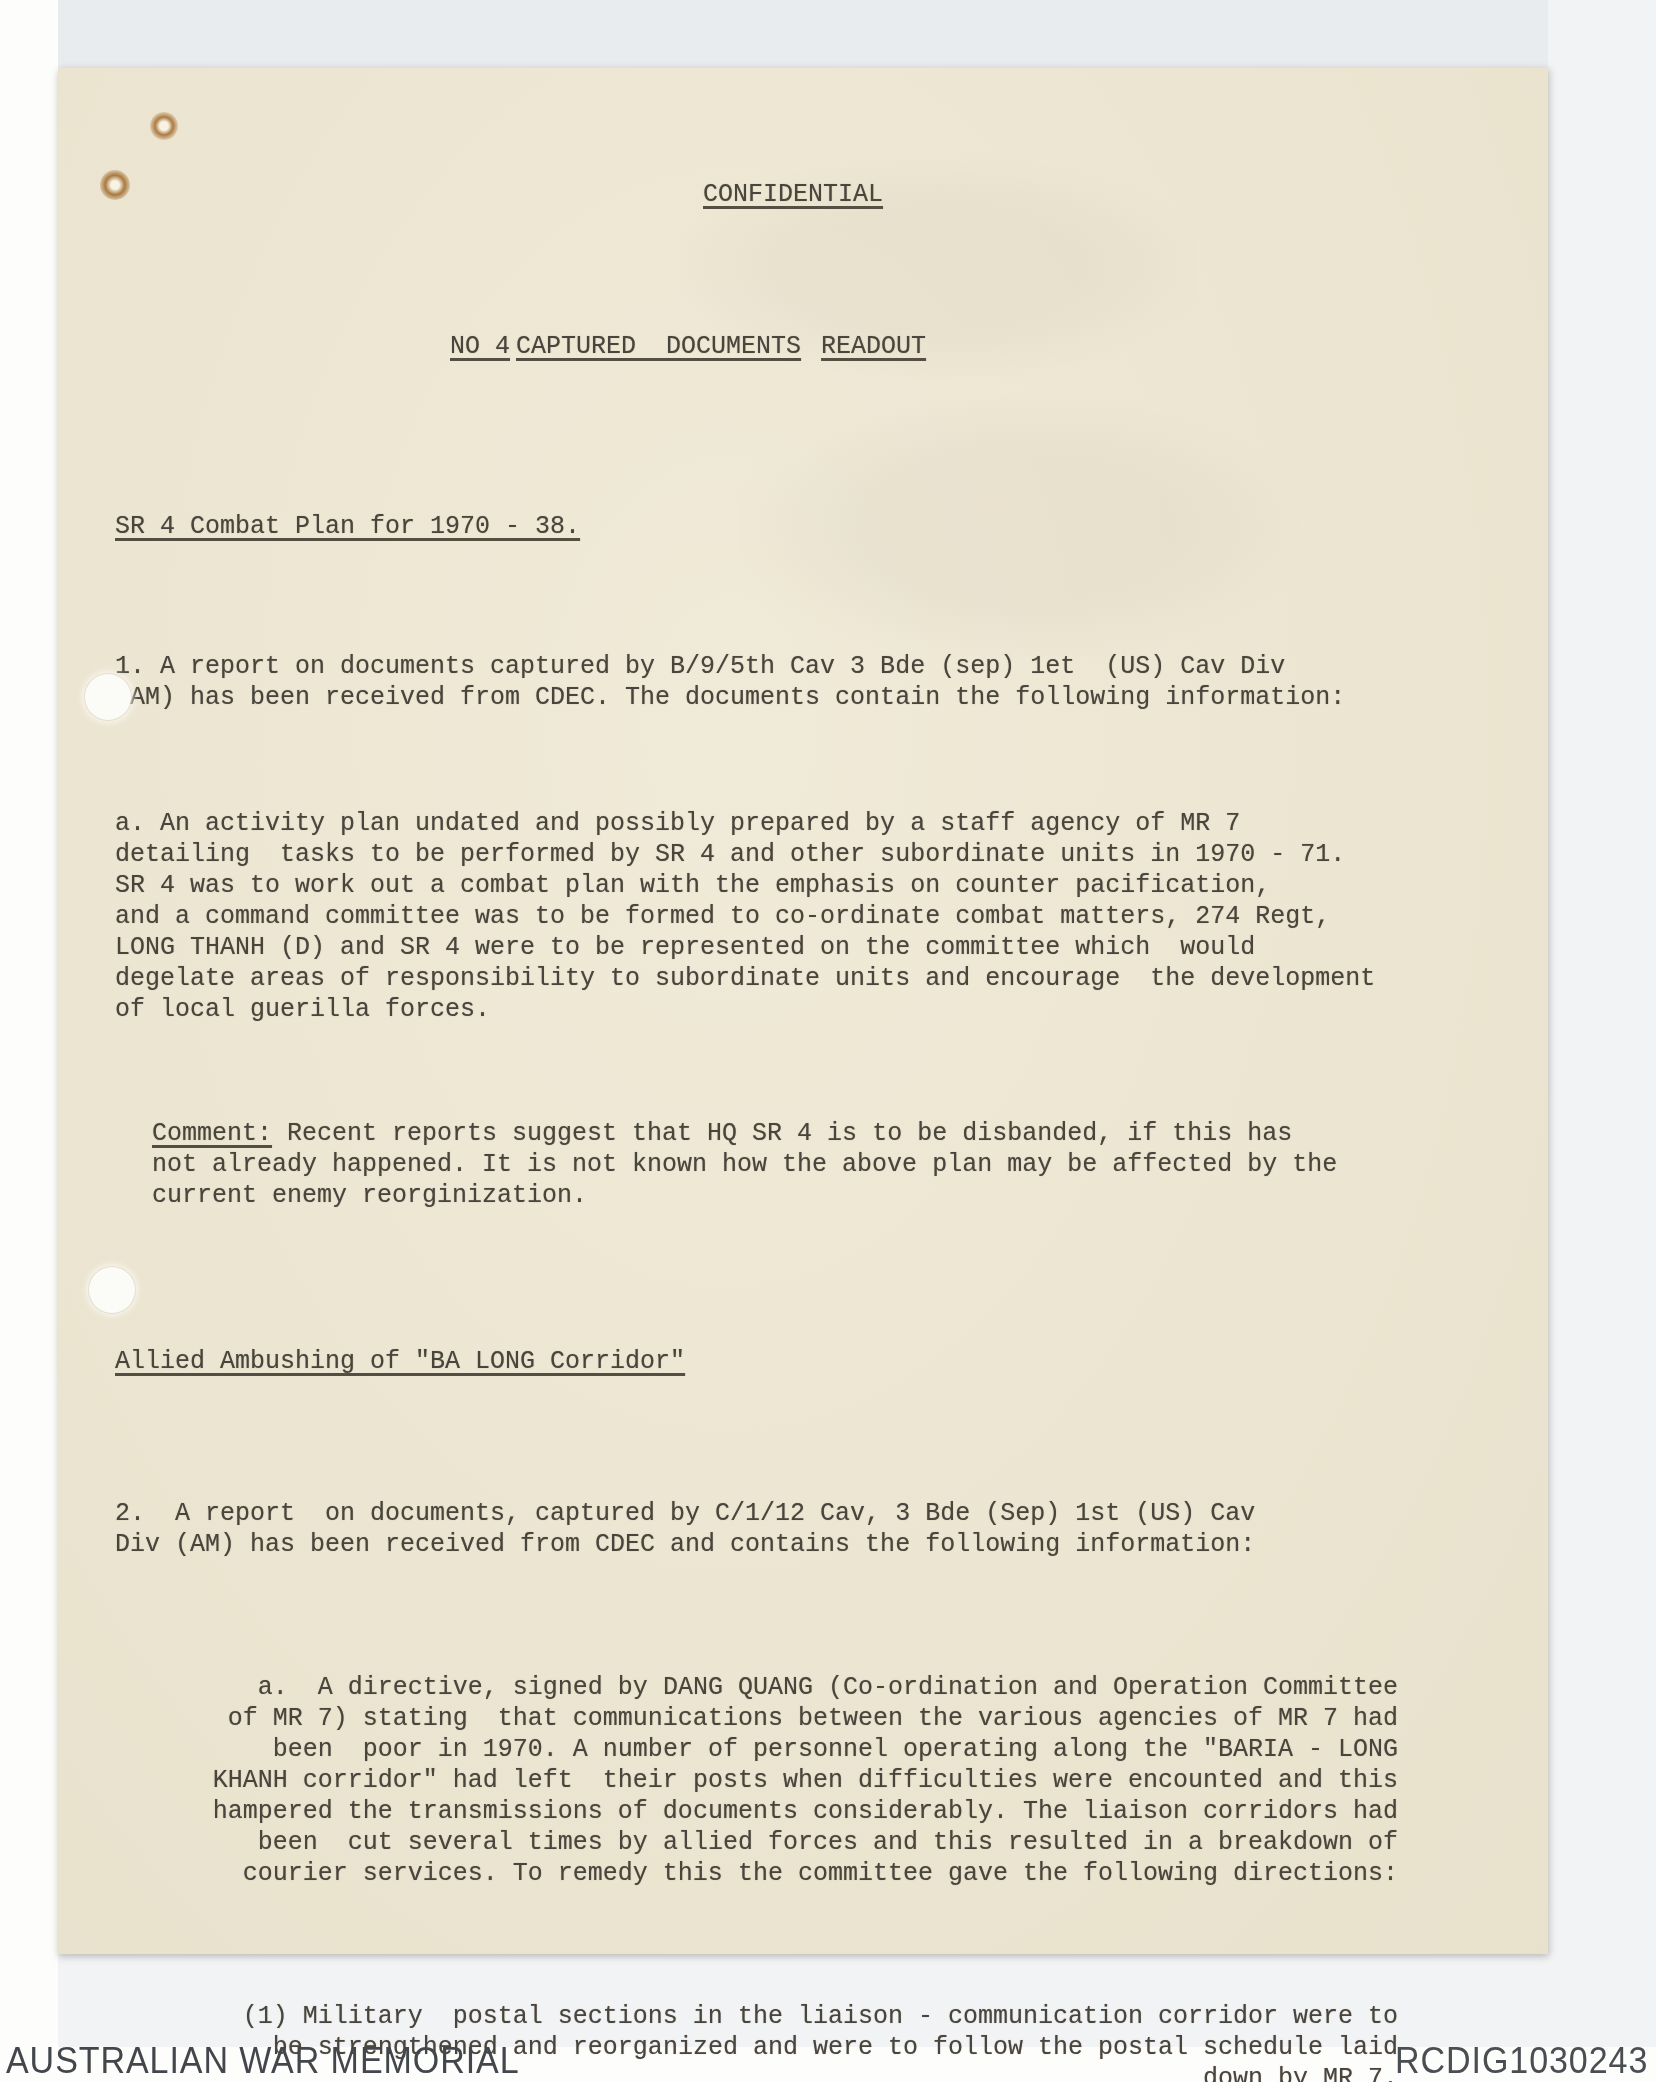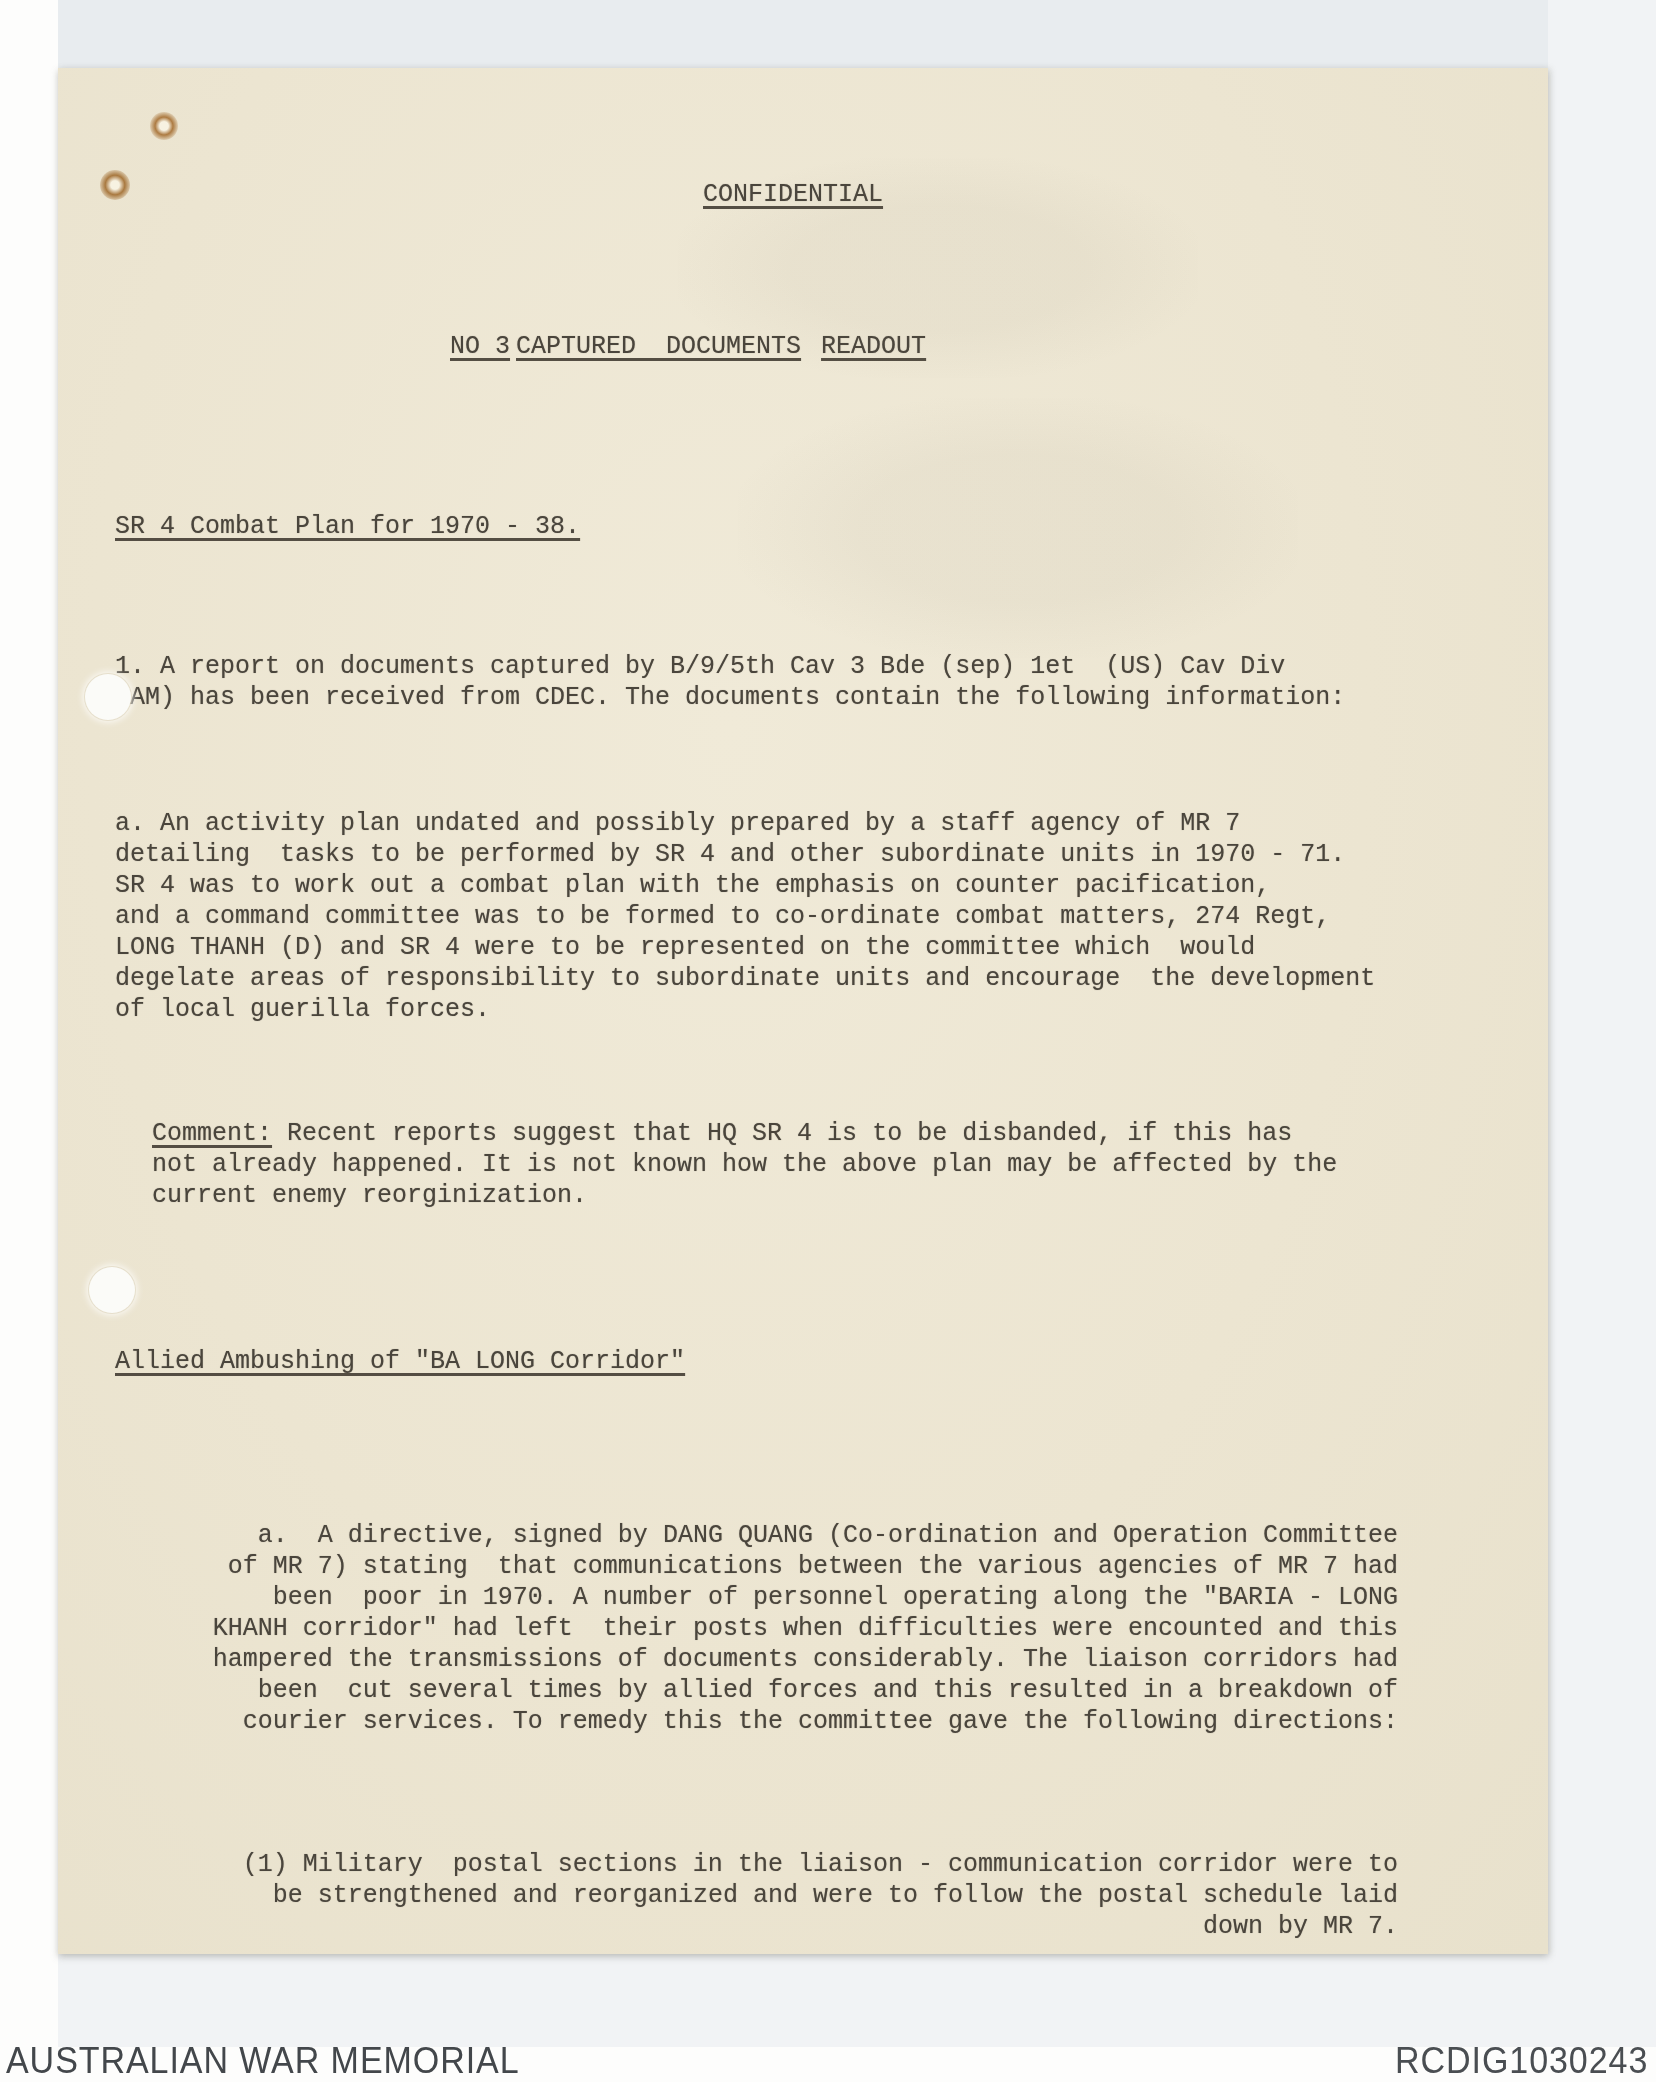--- a/index.html
+++ b/index.html
@@ -96,41 +96,43 @@
 <div class="backdrop"></div>
 <div class="topband"></div>
 
 <div class="paper">
   <div class="bleed bleed1"></div>
   <div class="bleed bleed2"></div>
 
   <div class="doc">
     <div class="t1"><span class="u">CONFIDENTIAL</span></div>
 
-    <div class="t2"><span class="u seg1">NO 3</span><span class="u seg2">CAPTURED  DOCUMENTS</span><span class="u">READOUT</span></div>
+    <div class="t2"><span class="u seg1">NO 4</span><span class="u seg2">CAPTURED  DOCUMENTS</span><span class="u">READOUT</span></div>
 
     <div class="h1"><span class="u">SR 4 Combat Plan for 1970 - 38.</span></div>
 
     <div class="p1">1. A report on documents captured by B/9/5th Cav 3 Bde (sep) 1et  (US) Cav Div
 (AM) has been received from CDEC. The documents contain the following information:</div>
 
     <div class="pa">a. An activity plan undated and possibly prepared by a staff agency of MR 7
 detailing  tasks to be performed by SR 4 and other subordinate units in 1970 - 71.
 SR 4 was to work out a combat plan with the emphasis on counter pacification,
 and a command committee was to be formed to co-ordinate combat matters, 274 Regt,
 LONG THANH (D) and SR 4 were to be represented on the committee which  would
 degelate areas of responsibility to subordinate units and encourage  the development
 of local guerilla forces.</div>
 
     <div class="c1"><span class="u">Comment:</span><span> Recent reports suggest that HQ SR 4 is to be disbanded, if this has
 not already happened. It is not known how the above plan may be affected by the
 current enemy reorginization.</span></div>
 
     <div class="h2"><span class="u">Allied Ambushing of "BA LONG Corridor"</span></div>
 
+    <div class="p2">2.  A report  on documents, captured by C/1/12 Cav, 3 Bde (Sep) 1st (US) Cav
+Div (AM) has been received from CDEC and contains the following information:</div>
 
     <div class="p2a">a.  A directive, signed by DANG QUANG (Co-ordination and Operation Committee
 of MR 7) stating  that communications between the various agencies of MR 7 had
 been  poor in 1970. A number of personnel operating along the "BARIA - LONG
 KHANH corridor" had left  their posts when difficulties were encounted and this
 hampered the transmissions of documents considerably. The liaison corridors had
 been  cut several times by allied forces and this resulted in a breakdown of
 courier services. To remedy this the committee gave the following directions:</div>
 
     <div class="p21">(1) Military  postal sections in the liaison - communication corridor were to

